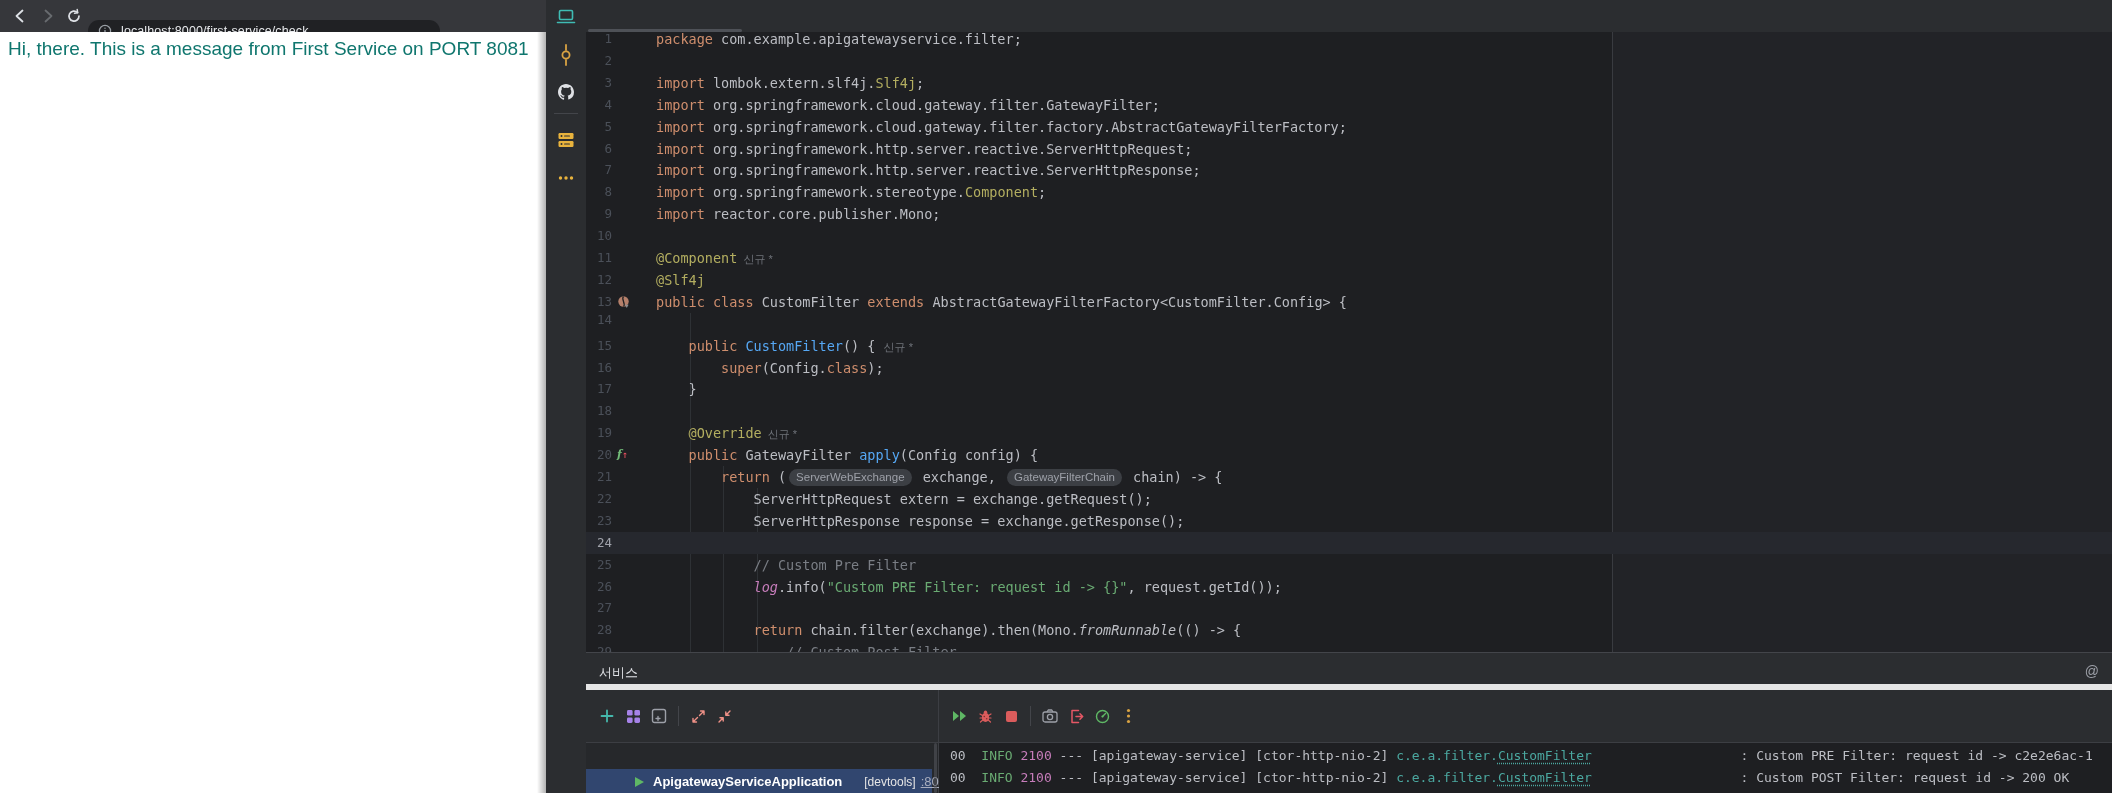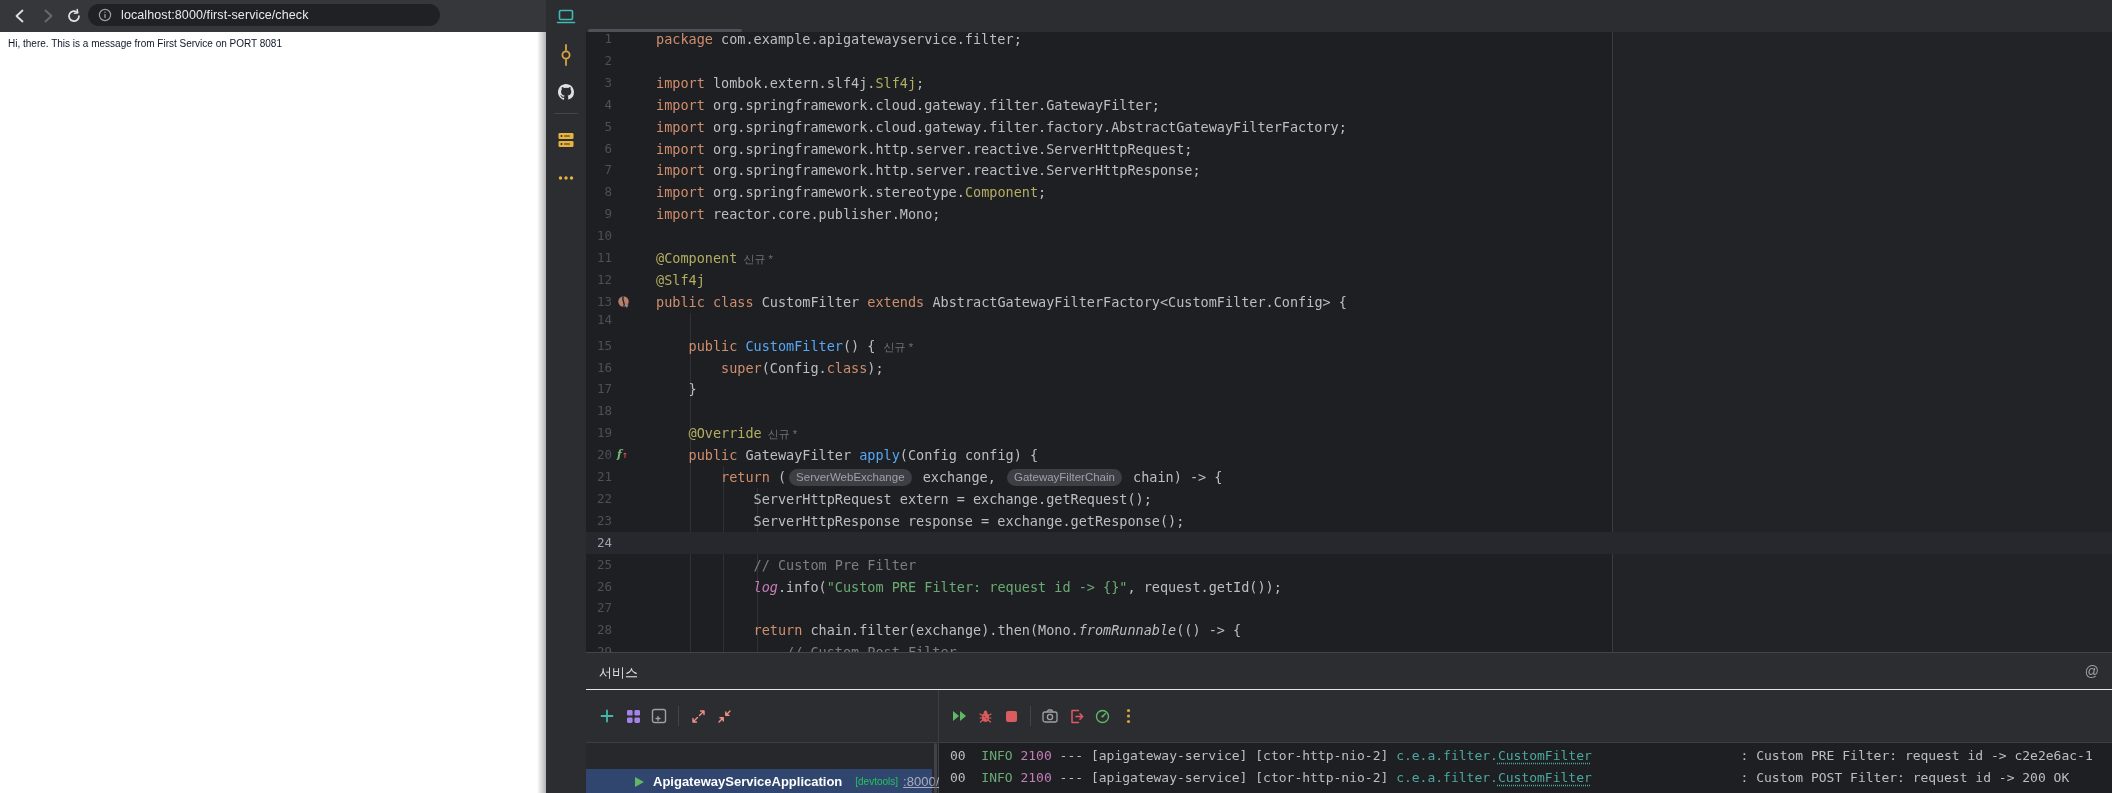--- a/index.html
+++ b/index.html
@@ -1,24 +1,24 @@
 <!DOCTYPE html>
 <html><head>
 <meta charset="utf-8">
 <style>
   html,body{margin:0;padding:0;background:#111;}
   #app{position:relative;width:2112px;height:793px;overflow:hidden;background:#1E1F22;font-family:"Liberation Sans",sans-serif;}
   
   .browser{position:absolute;left:0;top:0;width:546px;height:793px;background:#fff;}
   .b-toolbar{position:absolute;top:0;left:0;width:100%;height:32px;background:#36373B;}
   .nav-btn{position:absolute;top:4px;width:24px;height:24px;display:flex;align-items:center;justify-content:center;}
-  .url-pill{position:absolute;left:88px;top:4px;width:352px;height:22px;border-radius:11px;background:#202124;display:flex;align-items:center;gap:9px;padding-left:10px;box-sizing:border-box;}
+  .url-pill{position:absolute;left:88px;top:20px;width:352px;height:22px;border-radius:11px;background:#202124;display:flex;align-items:center;gap:9px;padding-left:10px;box-sizing:border-box;}
   .url-text{font-size:12.5px;color:#E8EAED;letter-spacing:.1px;white-space:nowrap;}
   .b-page{position:absolute;top:32px;left:0;right:0;bottom:0;background:#fff;}
-  .page-msg{position:absolute;left:8px;top:6px;font-size:10px;color:#0f172a;}
+  .page-msg{position:absolute;left:8px;top:6px;font-size:19px;color:#0f766e;}
   .b-shadow{position:absolute;top:32px;right:0;width:9px;bottom:0;background:linear-gradient(to left,rgba(0,0,0,.30),rgba(0,0,0,0));}
   
   .ide{position:absolute;left:546px;top:0;width:1566px;height:793px;background:#1E1F22;}
   .activity{position:absolute;left:0;top:0;width:40px;height:793px;background:#2B2D30;}
   .act-ico{position:absolute;left:50%;transform:translateX(-50%);width:20px;height:20px;display:flex;align-items:center;justify-content:center;}
   .act-div{position:absolute;left:8px;width:24px;height:1px;background:#43454A;}
   .tabbar{position:absolute;left:40px;top:0;right:0;height:32px;background:#2B2D30;}
   .tab{position:absolute;left:4px;top:0;height:48px;display:flex;align-items:center;gap:7px;padding:16px 10px;}
   .tab-label{font-size:13px;color:#6AAB73;}
   .tab-close{font-size:14px;color:#9DA0A8;margin-left:3px;}
@@ -33,40 +33,40 @@
   .ed-line.current .ed-num{color:#A1A3AB;}
   .ed-ico{position:absolute;left:31px;top:4px;width:14px;height:14px;font-size:11px;line-height:14px;}
   .ed-code{position:absolute;left:70px;top:0;white-space:pre;color:#BCBEC4;}
   .tk-k{color:#CF8E6D;} .tk-p{color:#BCBEC4;} .tk-a{color:#B3AE60;} .tk-m{color:#56A8F5;}
   .tk-s{color:#6AAB73;} .tk-c{color:#7A7E85;} .tk-f{color:#C77DBB;font-style:italic;}
   .tk-i{color:#BCBEC4;font-style:italic;}
   .tk-h{color:#6F737A;font-size:11px;font-family:"Liberation Sans",sans-serif;}
   .tk-pill{display:inline-block;background:#3C3F44;color:#9DA0A8;border-radius:9px;padding:0 7px;font-size:11.5px;line-height:17px;vertical-align:1px;margin:0 3px;font-family:"Liberation Sans",sans-serif;}
   
   .panel{position:absolute;left:40px;top:652px;right:0;height:141px;background:#2B2D30;border-top:1px solid #43454A;box-sizing:border-box;}
-  .p-header{position:absolute;top:0;left:0;right:0;height:37px;border-bottom:1px solid #e5e5e5;box-sizing:border-box;}
+  .p-header{position:absolute;top:0;left:0;right:0;height:37px;border-bottom:6px solid #e5e5e5;box-sizing:border-box;}
   .p-title{position:absolute;left:13px;top:11px;font-size:13px;color:#DFE1E5;}
   .p-at{position:absolute;right:13px;top:10px;font-size:14px;color:#9DA0A8;}
   .p-toolbar{position:absolute;top:37px;left:0;right:0;height:53px;border-bottom:1px solid #3C3E43;box-sizing:border-box;}
   .tb-group{position:absolute;top:0;height:100%;display:flex;align-items:center;}
   .tb-ico{width:26px;height:26px;display:flex;align-items:center;justify-content:center;border-radius:4px;}
   .tb-div{width:1px;height:20px;background:#43454A;margin:0 6px;}
   .p-vline{position:absolute;left:352px;top:37px;bottom:0;width:1px;background:#3C3E43;}
   .tabs{position:absolute;left:566px;top:37px;height:53px;display:flex;align-items:center;gap:30px;}
   .ptab{position:relative;height:100%;display:flex;align-items:center;gap:7px;font-size:13px;color:#DFE1E5;}
   .ptab.sel::after{content:"";position:absolute;left:-4px;right:-4px;bottom:8px;height:3px;border-radius:2px;background:#A0A3A8;}
   .chip{background:#2B4A79;border:1px solid #4A7BC9;border-radius:3px;color:#A9C7F5;font-size:6.5px;font-weight:bold;padding:2px 2px;line-height:1;}
   .env-glyph{color:#6AAB73;font-size:12.5px;font-weight:bold;font-family:"DejaVu Sans Mono",monospace;}
   .tree{position:absolute;top:90px;left:0;width:352px;bottom:0;background:#26282B;}
   .tree-row{position:absolute;left:0;right:0;display:flex;align-items:center;}
   .tree-row.r1{top:4px;height:22px;}
   .tree-row.r2{top:26px;height:25px;background:#31466F;right:6px;}
   .tree-label{font-size:13px;color:#DFE1E5;margin-left:8px;}
   .app-name{font-size:13px;font-weight:bold;color:#FFFFFF;margin-left:8px;}
-  .app-suffix{font-size:10px;color:#22c55e;margin-left:13px;}
+  .app-suffix{font-size:12px;color:#e5e5e5;margin-left:22px;}
   .app-port{font-size:13px;color:#A8ADBD;text-decoration:underline;margin-left:5px;}
   .tree-scroll{position:absolute;right:1px;top:0;bottom:0;width:3px;background:#55585E;opacity:.55;border-radius:2px;}
   .console{position:absolute;top:90px;left:353px;right:0;bottom:0;background:#1E1F22;overflow:hidden;}
   .log-line{position:absolute;left:11px;height:21px;line-height:21px;white-space:pre;font-family:"DejaVu Sans Mono",monospace;font-size:13px;}
   .cl-t{color:#BCBEC4;} .cl-info{color:#6AAB73;} .cl-pid{color:#C77DBB;}
   .cl-cls{color:#4BA8A0;} .cl-clsu{color:#4BA8A0;text-decoration:underline dotted;text-underline-offset:3px;}
   svg{display:block;}
 </style>
 </head>
 <body>

